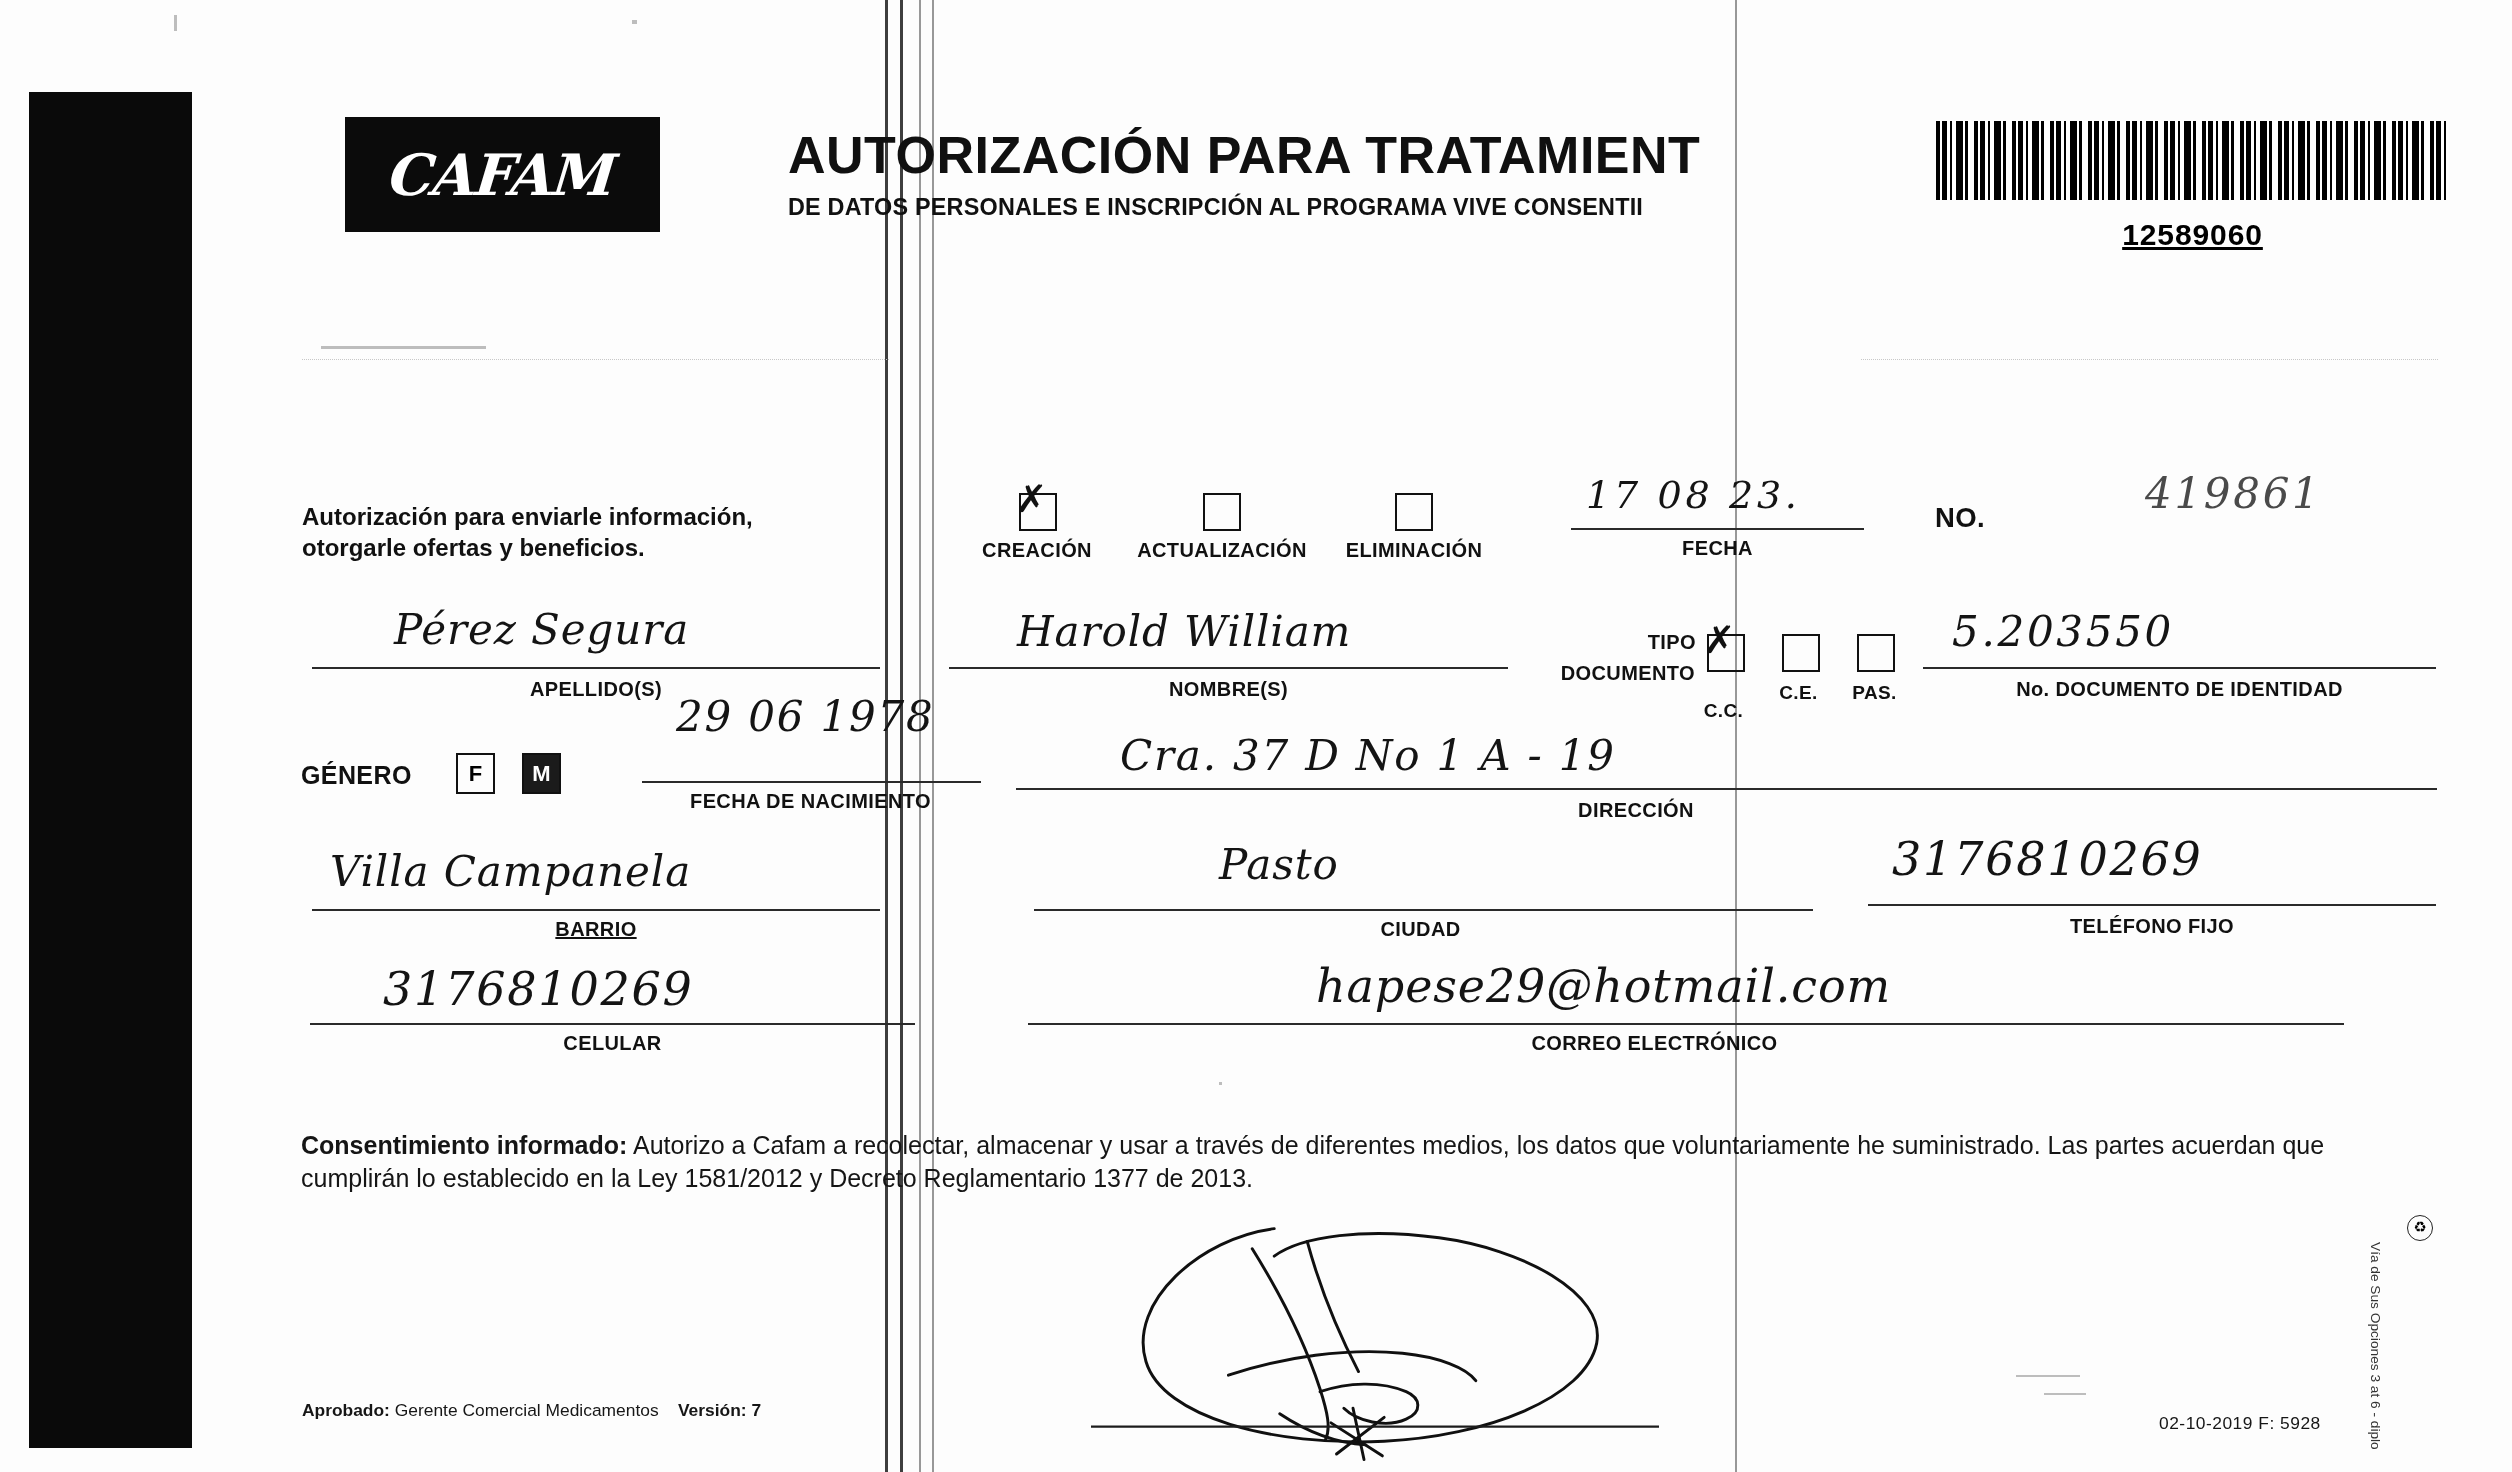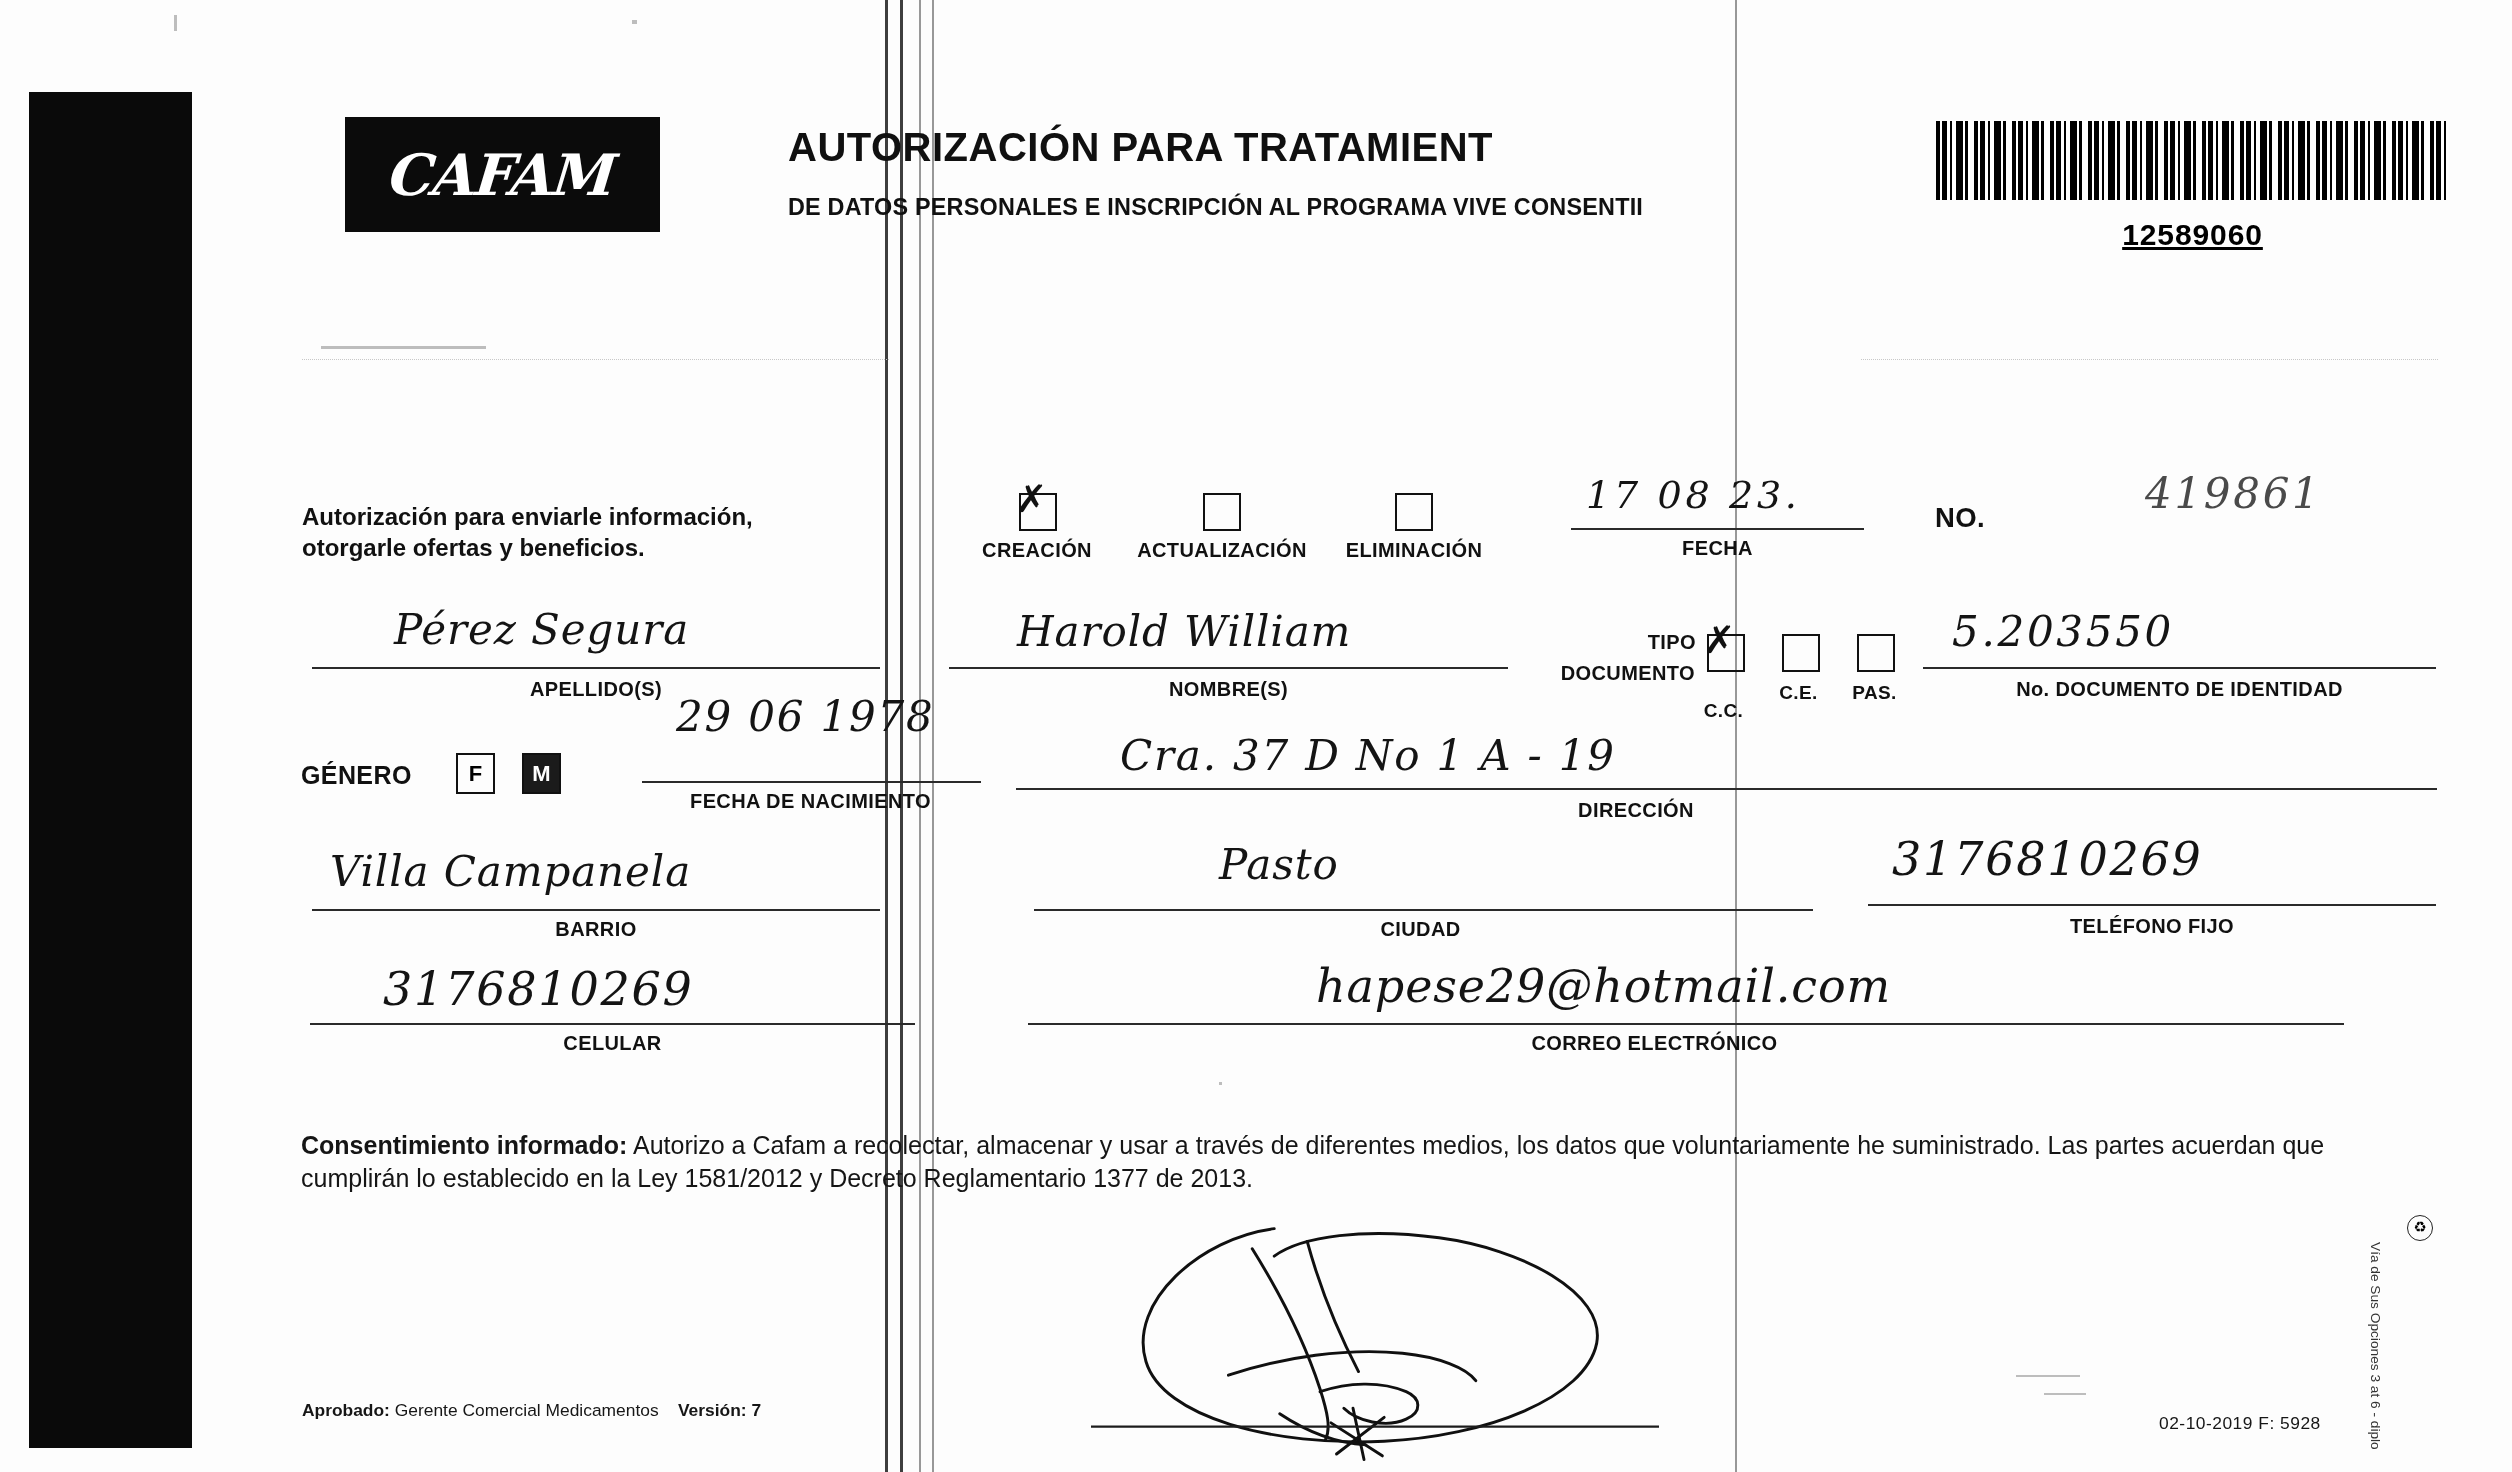--- a/index.html
+++ b/index.html
@@ -64,21 +64,21 @@
     letter-spacing: -1.8px;
     transform: skewX(-6deg);
   }
 
   
   .title-main {
     position: absolute;
     left: 788px;
     top: 125px;
     width: 1118px;
-    font-size: 40px;
+    font-size: 52px;
     font-weight: bold;
     letter-spacing: 0.5px;
     color: #101010;
     white-space: nowrap;
   }
   .title-sub {
     position: absolute;
     left: 788px;
     top: 194px;
     width: 1137px;
@@ -357,21 +357,21 @@
   <div class="hw" style="left:676px;top:692px;font-size:42px;letter-spacing:1.8px;">29 06 1978</div>
   <div class="fline" style="left:642px;top:781px;width:339px;"></div>
   <div class="flabel" style="left:632px;top:790px;width:357px;">FECHA DE NACIMIENTO</div>
 
   <div class="hw" style="left:1120px;top:731px;font-size:42px;letter-spacing:1.8px;">Cra. 37 D No 1 A - 19</div>
   <div class="fline" style="left:1016px;top:788px;width:1421px;"></div>
   <div class="flabel" style="left:1485px;top:799px;width:302px;">DIRECCIÓN</div>
 
   <div class="hw" style="left:330px;top:847px;font-size:42px;">Villa Campanela</div>
   <div class="fline" style="left:312px;top:909px;width:568px;"></div>
-  <div class="flabel" style="left:312px;top:918px;width:568px;">BARRIO</div>
+  <div class="flabel" style="left:312px;top:918px;width:568px;text-decoration:underline;">BARRIO</div>
 
   <div class="hw" style="left:1219px;top:840px;font-size:42px;">Pasto</div>
   <div class="fline" style="left:1034px;top:909px;width:779px;"></div>
   <div class="flabel" style="left:1283px;top:918px;width:275px;">CIUDAD</div>
 
   <div class="hw" style="left:1892px;top:832px;font-size:46px;letter-spacing:1.8px;">3176810269</div>
   <div class="fline" style="left:1868px;top:904px;width:568px;"></div>
   <div class="flabel" style="left:1868px;top:915px;width:568px;">TELÉFONO FIJO</div>
 
   <div class="hw" style="left:383px;top:962px;font-size:46px;letter-spacing:1.8px;">3176810269</div>

